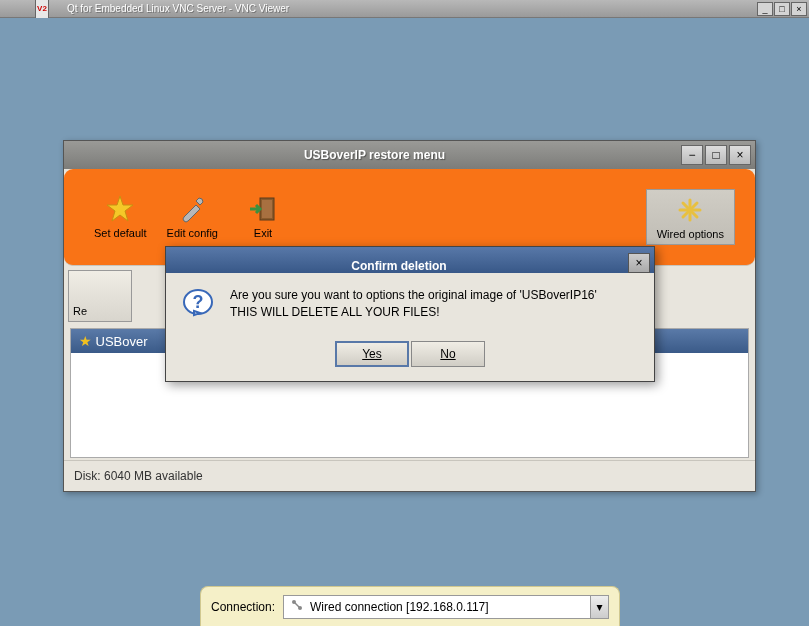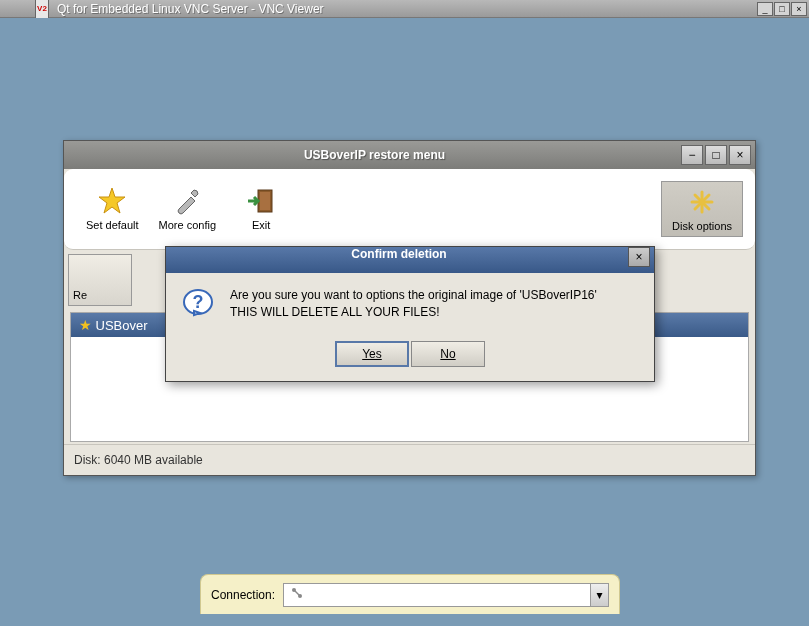--- a/index.html
+++ b/index.html
@@ -1,62 +1,62 @@
 <!DOCTYPE html>
 <html><head>
 <meta charset="utf-8">
 <style>
 * { box-sizing: border-box; margin: 0; padding: 0; }
 body { font-family: Tahoma, Arial, sans-serif; font-size: 12px; background: #fff; width: 809px; height: 626px; overflow: hidden; position: relative; }
 
 .vnc-titlebar { height: 18px; background: linear-gradient(to bottom, #b8b8b8, #9a9a9a); display: flex; align-items: center; padding: 0 2px; border-bottom: 1px solid #777; }
 .vnc-logo { width: 14px; height: 26px; background: #e8e8e8; border: 1px solid #666; display: flex; align-items: center; justify-content: center; font-size: 8px; font-weight: bold; color: #c00; margin-left: 33px; }
-.vnc-title { color: #fff; font-size: 12px; margin-left: 8px; flex: 1; text-shadow: 1px 1px 0 rgba(0,0,0,0.3); }
+.vnc-title { color: #fff; font-size: 10px; margin-left: 18px; flex: 1; text-shadow: 1px 1px 0 rgba(0,0,0,0.3); }
 .vnc-buttons { display: flex; gap: 1px; }
 .vnc-btn { width: 16px; height: 14px; background: #d4d4d4; border: 1px solid #666; display: flex; align-items: center; justify-content: center; font-size: 9px; cursor: pointer; }
 
 .desktop { position: absolute; top: 18px; left: 0; right: 0; bottom: 0; background: #7a9bb5; }
 
 .app-window { position: absolute; left: 63px; top: 122px; width: 693px; background: #e8e5dd; border: 1px solid #555; box-shadow: 2px 2px 6px rgba(0,0,0,0.3); }
 .app-titlebar { height: 28px; background: linear-gradient(to bottom, #9a9a97, #7c7c79); display: flex; align-items: center; padding: 0 4px; }
 .app-title { flex: 1; text-align: center; color: #fff; font-weight: bold; font-size: 12px; text-shadow: 1px 1px 1px rgba(0,0,0,0.4); }
 .win-btns { display: flex; gap: 2px; }
 .win-btn { width: 22px; height: 20px; background: linear-gradient(to bottom, #ddd, #bbb); border: 1px solid #666; display: flex; align-items: center; justify-content: center; font-size: 12px; cursor: pointer; }
 
-.toolbar { display: flex; padding: 12px; background: #ffffff; border-bottom: 1px solid #c8c5bd; border-radius: 9px; }
+.toolbar { display: flex; padding: 20px; background: #f97316; border-bottom: 1px solid #c8c5bd; border-radius: 9px; }
 .tool-item { display: flex; flex-direction: column; align-items: center; padding: 4px 10px; cursor: pointer; min-width: 70px; }
 .tool-item.pressed { background: linear-gradient(to bottom, #d0cdc5, #c0bdb5); border: 1px solid #999; }
 .tool-icon { width: 32px; height: 32px; display: flex; align-items: center; justify-content: center; }
 .tool-label { font-size: 11px; margin-top: 2px; }
 .tool-spacer { flex: 1; }
 
 .toolbar2 { display: flex; padding: 4px; background: #e8e5dd; }
 .tool2-item { display: flex; flex-direction: column; align-items: center; padding: 4px 8px; border: 1px solid #999; background: linear-gradient(to bottom, #f0ede5, #d8d5cd); cursor: pointer; min-width: 64px; margin-right: 3px; }
 .tool2-icon { width: 28px; height: 28px; display: flex; align-items: center; justify-content: center; }
 .tool2-label { font-size: 11px; margin-top: 2px; }
 
 .list-area { margin: 2px 6px; border: 1px solid #aaa; background: #fff; height: 130px; }
 .list-header { background: linear-gradient(to bottom, #5a7aa8, #3a5a88); color: #fff; padding: 4px 8px; font-size: 13px; display: flex; align-items: center; gap: 4px; }
 .star { color: #f0c020; font-size: 14px; }
 
 .statusbar { padding: 8px 10px; font-size: 12px; color: #333; background: #e8e5dd; border-top: 1px solid #c8c5bd; }
 
 .dialog { position: absolute; left: 165px; top: 228px; width: 490px; background: #e8e5dd; border: 1px solid #444; box-shadow: 3px 3px 10px rgba(0,0,0,0.4); z-index: 10; }
-.dialog-titlebar { height: 26px; background: linear-gradient(to bottom, #5878a8, #385888); display: flex; align-items: flex-start; padding: 0 4px; }
+.dialog-titlebar { height: 26px; background: linear-gradient(to bottom, #5878a8, #385888); display: flex; align-items: flex-end; padding: 0 4px; }
 .dialog-title { flex: 1; text-align: center; color: #fff; font-weight: bold; font-size: 12px; }
 .dialog-close { width: 22px; height: 20px; background: linear-gradient(to bottom, #ccc, #aaa); border: 1px solid #555; display: flex; align-items: center; justify-content: center; cursor: pointer; }
 .dialog-body { padding: 14px; display: flex; gap: 14px; }
 .dialog-icon { width: 36px; height: 36px; flex-shrink: 0; }
 .dialog-text { font-size: 12px; line-height: 1.4; }
 .dialog-buttons { display: flex; justify-content: center; gap: 2px; padding: 4px 0 14px; }
 .dlg-btn { min-width: 74px; height: 26px; background: linear-gradient(to bottom, #f0ede5, #d0cdc5); border: 1px solid #888; cursor: pointer; font-size: 12px; }
 .dlg-btn.default { border: 2px solid #5878a8; }
 .dlg-btn u { text-decoration: underline; }
 
-.conn-bar { position: absolute; left: 200px; bottom: 12px; width: 420px; height: 40px; background: #f5f0c8; border: 1px solid #d0c890; border-bottom: none; border-radius: 8px 8px 0 0; display: flex; align-items: center; justify-content: center; gap: 8px; padding: 6px 10px; }
+.conn-bar { position: absolute; left: 200px; bottom: 0; width: 420px; height: 40px; background: #f5f0c8; border: 1px solid #d0c890; border-bottom: none; border-radius: 8px 8px 0 0; display: flex; align-items: center; justify-content: center; gap: 8px; padding: 6px 10px; }
 .conn-label { font-size: 12px; }
 .conn-select { flex: 1; height: 24px; background: #fff; border: 1px solid #999; display: flex; align-items: center; padding: 0 6px; gap: 6px; font-size: 12px; position: relative; }
 .conn-drop { position: absolute; right: 0; top: 0; width: 18px; height: 100%; border-left: 1px solid #999; display: flex; align-items: center; justify-content: center; cursor: pointer; background: linear-gradient(to bottom, #eee, #ccc); }
 </style>
 </head>
 <body>
 
 <div class="vnc-titlebar">
   <div class="vnc-logo">V2</div>
   <div class="vnc-title">Qt for Embedded Linux VNC Server - VNC Viewer</div>
@@ -93,21 +93,21 @@
             </svg>
         </div>
         <div class="tool-label">Set default</div>
       </div>
       <div class="tool-item">
         <div class="tool-icon">
           <svg width="30" height="30" viewBox="0 0 30 30">
               <path d="M22 4 Q26 4 26 8 L23 11 L19 7 Z M19 11 L7 23 Q5 25 7 27 Q9 29 11 27 L23 15 Z" fill="#b8b8b8" stroke="#666" stroke-width="1"></path>
             </svg>
         </div>
-        <div class="tool-label">More config</div>
+        <div class="tool-label">Edit config</div>
       </div>
       <div class="tool-item">
         <div class="tool-icon">
           <svg width="30" height="30" viewBox="0 0 30 30">
               <rect x="12" y="4" width="14" height="22" fill="#8b5a2b" stroke="#5a3a1b"></rect>
               <rect x="14" y="6" width="10" height="18" fill="#a87040"></rect>
               <path d="M2 15 L12 15 M8 11 L12 15 L8 19" stroke="#3a9040" stroke-width="3" fill="none"></path>
             </svg>
         </div>
         <div class="tool-label">Exit</div>
@@ -117,21 +117,21 @@
         <div class="tool-icon">
           <svg width="28" height="28" viewBox="0 0 28 28">
               <g stroke="#e8c040" stroke-width="3" stroke-linecap="round">
                 <line x1="14" y1="4" x2="14" y2="24"></line>
                 <line x1="4" y1="14" x2="24" y2="14"></line>
                 <line x1="7" y1="7" x2="21" y2="21"></line>
                 <line x1="21" y1="7" x2="7" y2="21"></line>
               </g>
             </svg>
         </div>
-        <div class="tool-label">Disk options</div>
+        <div class="tool-label">Wired options</div>
       </div>
     </div>
 
     <div class="toolbar2">
       <div class="tool2-item" style="overflow:hidden; width:20px; padding-left:4px; align-items:flex-start;">
         <div class="tool2-icon"></div>
         <div class="tool2-label">Re</div>
       </div>
     </div>
 
@@ -174,17 +174,18 @@
   <div class="conn-bar">
     <span class="conn-label">Connection:</span>
     <div class="conn-select">
       <span>
         <svg width="14" height="14" viewBox="0 0 14 14">
             <circle cx="4" cy="4" r="2" fill="#888"></circle>
             <circle cx="10" cy="10" r="2" fill="#888"></circle>
             <line x1="5" y1="5" x2="9" y2="9" stroke="#888" stroke-width="1.5"></line>
           </svg>
       </span>
+      <span>Wired connection [192.168.0.117]</span>
       <div class="conn-drop">▾</div>
     </div>
   </div>
 
 </div>
 
 </body></html>

